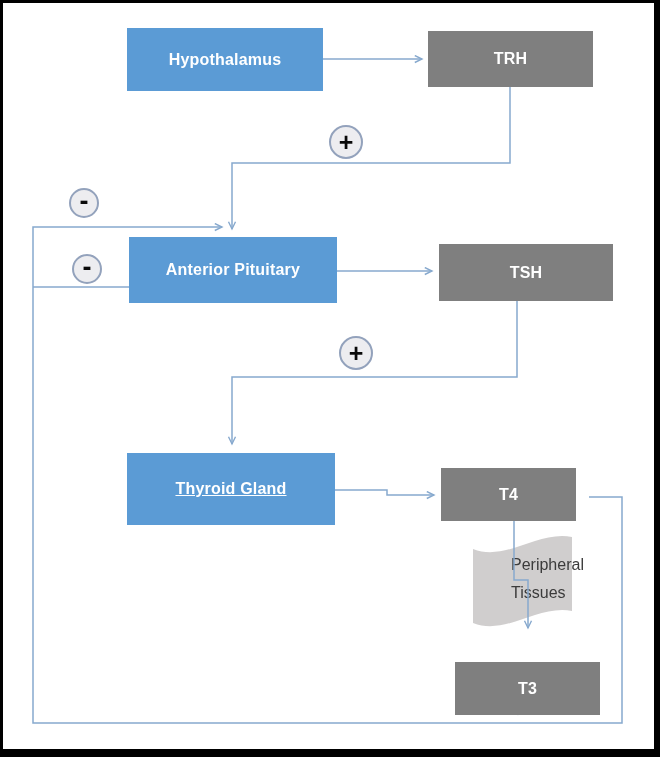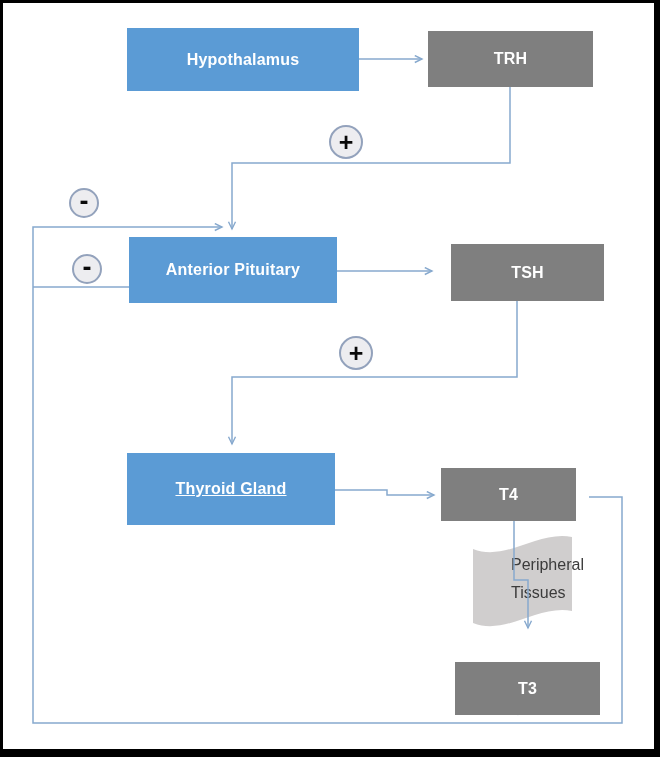--- a/index.html
+++ b/index.html
@@ -53,33 +53,33 @@
       <polyline points="337,271 432,271" marker-end="url(#arr)"></polyline>
       <polyline points="517,301 517,377 232,377 232,444" marker-end="url(#arr)"></polyline>
       <polyline points="335,490 387,490 387,495 434,495" marker-end="url(#arr)"></polyline>
       <polyline points="514,521 514,580 528,580 528,628" marker-end="url(#arr)"></polyline>
       <polyline points="518,689 518,714" marker-end="url(#arr)"></polyline>
       <polyline points="589,497 622,497 622,723 33,723 33,227 222,227" marker-end="url(#arr)"></polyline>
       <polyline points="33,287 129,287"></polyline>
     </g>
   </svg>
 
-  <div class="node blue" style="left:127px; top:28px; width:232px; height:63px;text-align:center;">
+  <div class="node blue" style="left:127px; top:28px; width:196px; height:63px;text-align:center;">
     <span>Hypothalamus</span>
   </div>
 
   <div class="node gray" style="left:428px; top:31px; width:165px; height:56px;">
     <span>TRH</span>
   </div>
 
   <div class="node blue" style="left:129px; top:237px; width:208px; height:66px;">
     <span>Anterior Pituitary</span>
   </div>
 
-  <div class="node gray" style="left:439px; top:244px; width:153px; height:57px;margin-left:12px;">
+  <div class="node gray" style="left:439px; top:244px; width:174px; height:57px;">
     <span>TSH</span>
   </div>
 
   <div class="node blue" style="left:127px; top:453px; width:208px; height:72px;text-decoration:underline;">
     <span>Thyroid Gland</span>
   </div>
 
   <div class="node gray" style="left:441px; top:468px; width:135px; height:53px;">
     <span>T4</span>
   </div>

